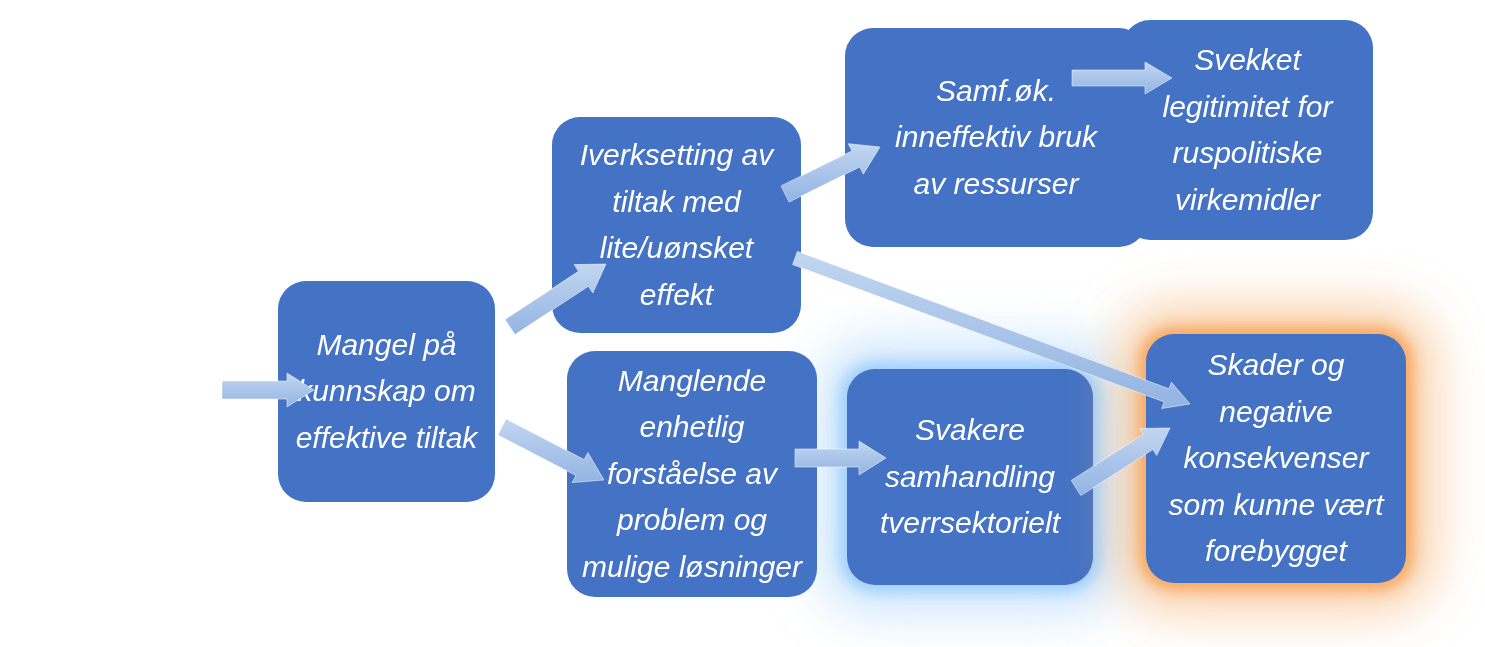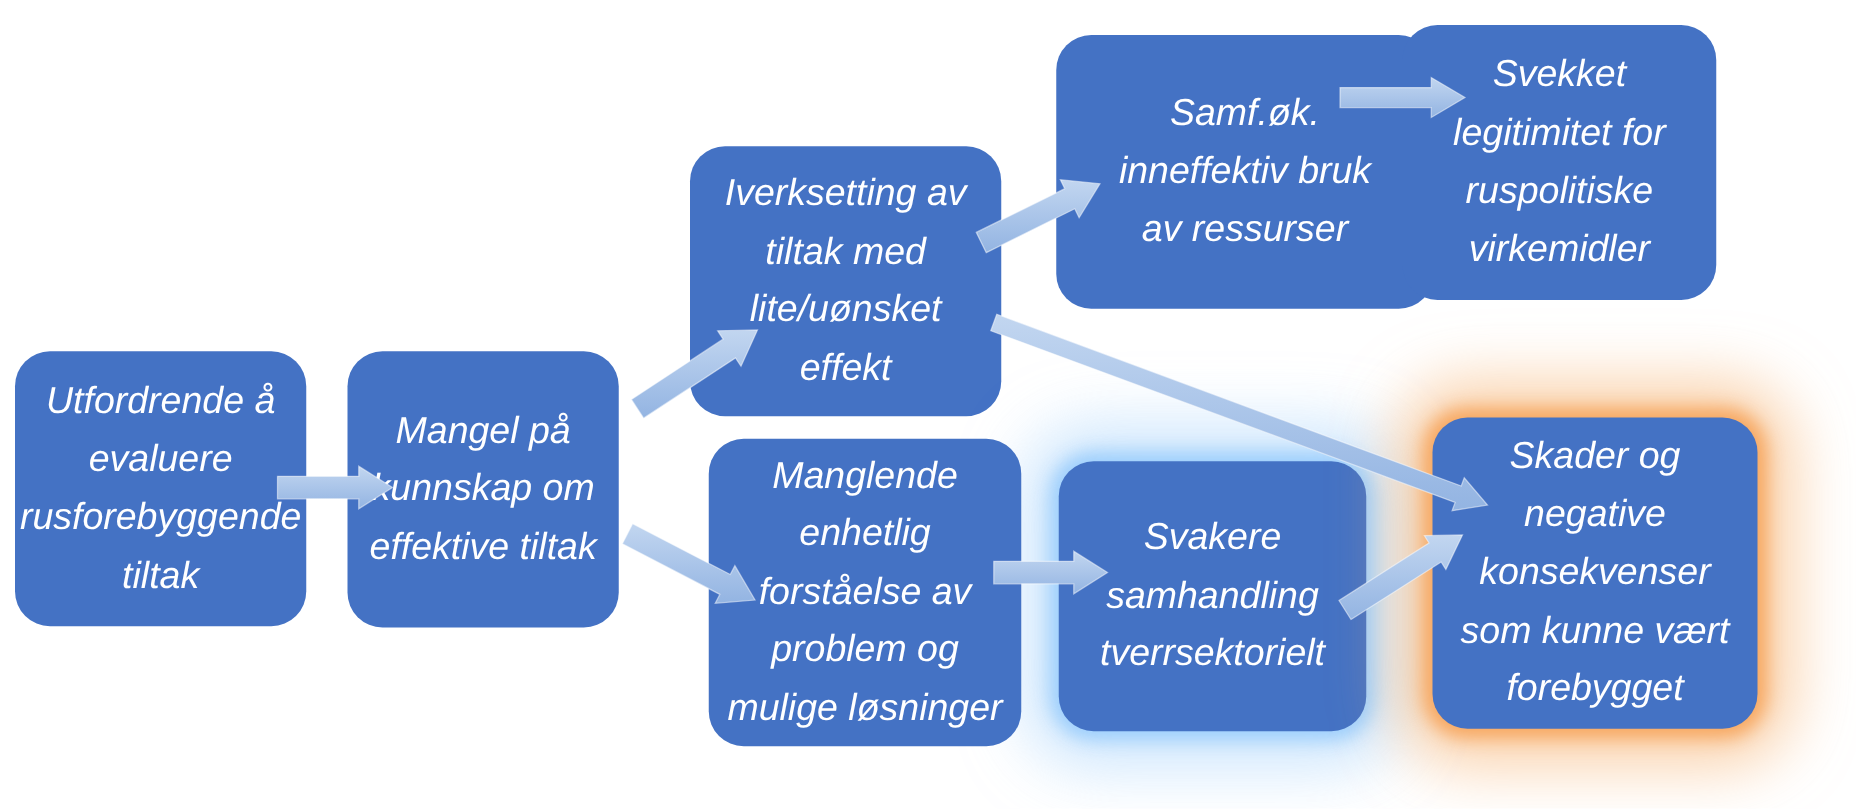--- a/index.html
+++ b/index.html
@@ -59,26 +59,20 @@
     top: 0;
     z-index: 2;
     pointer-events: none;
   }
 </style>
 </head>
 <body>
 
 <div id="stage">
 
-  <div class="node" id="n1">
-    <div class="label">Utfordrende å
-evaluere
-rusforebyggende
-tiltak</div>
-  </div>
 
   <div class="node" id="n2">
     <div class="label">Mangel på
 kunnskap om
 effektive tiltak</div>
   </div>
 
   <div class="node" id="n3">
     <div class="label">Iverksetting av
 tiltak med

